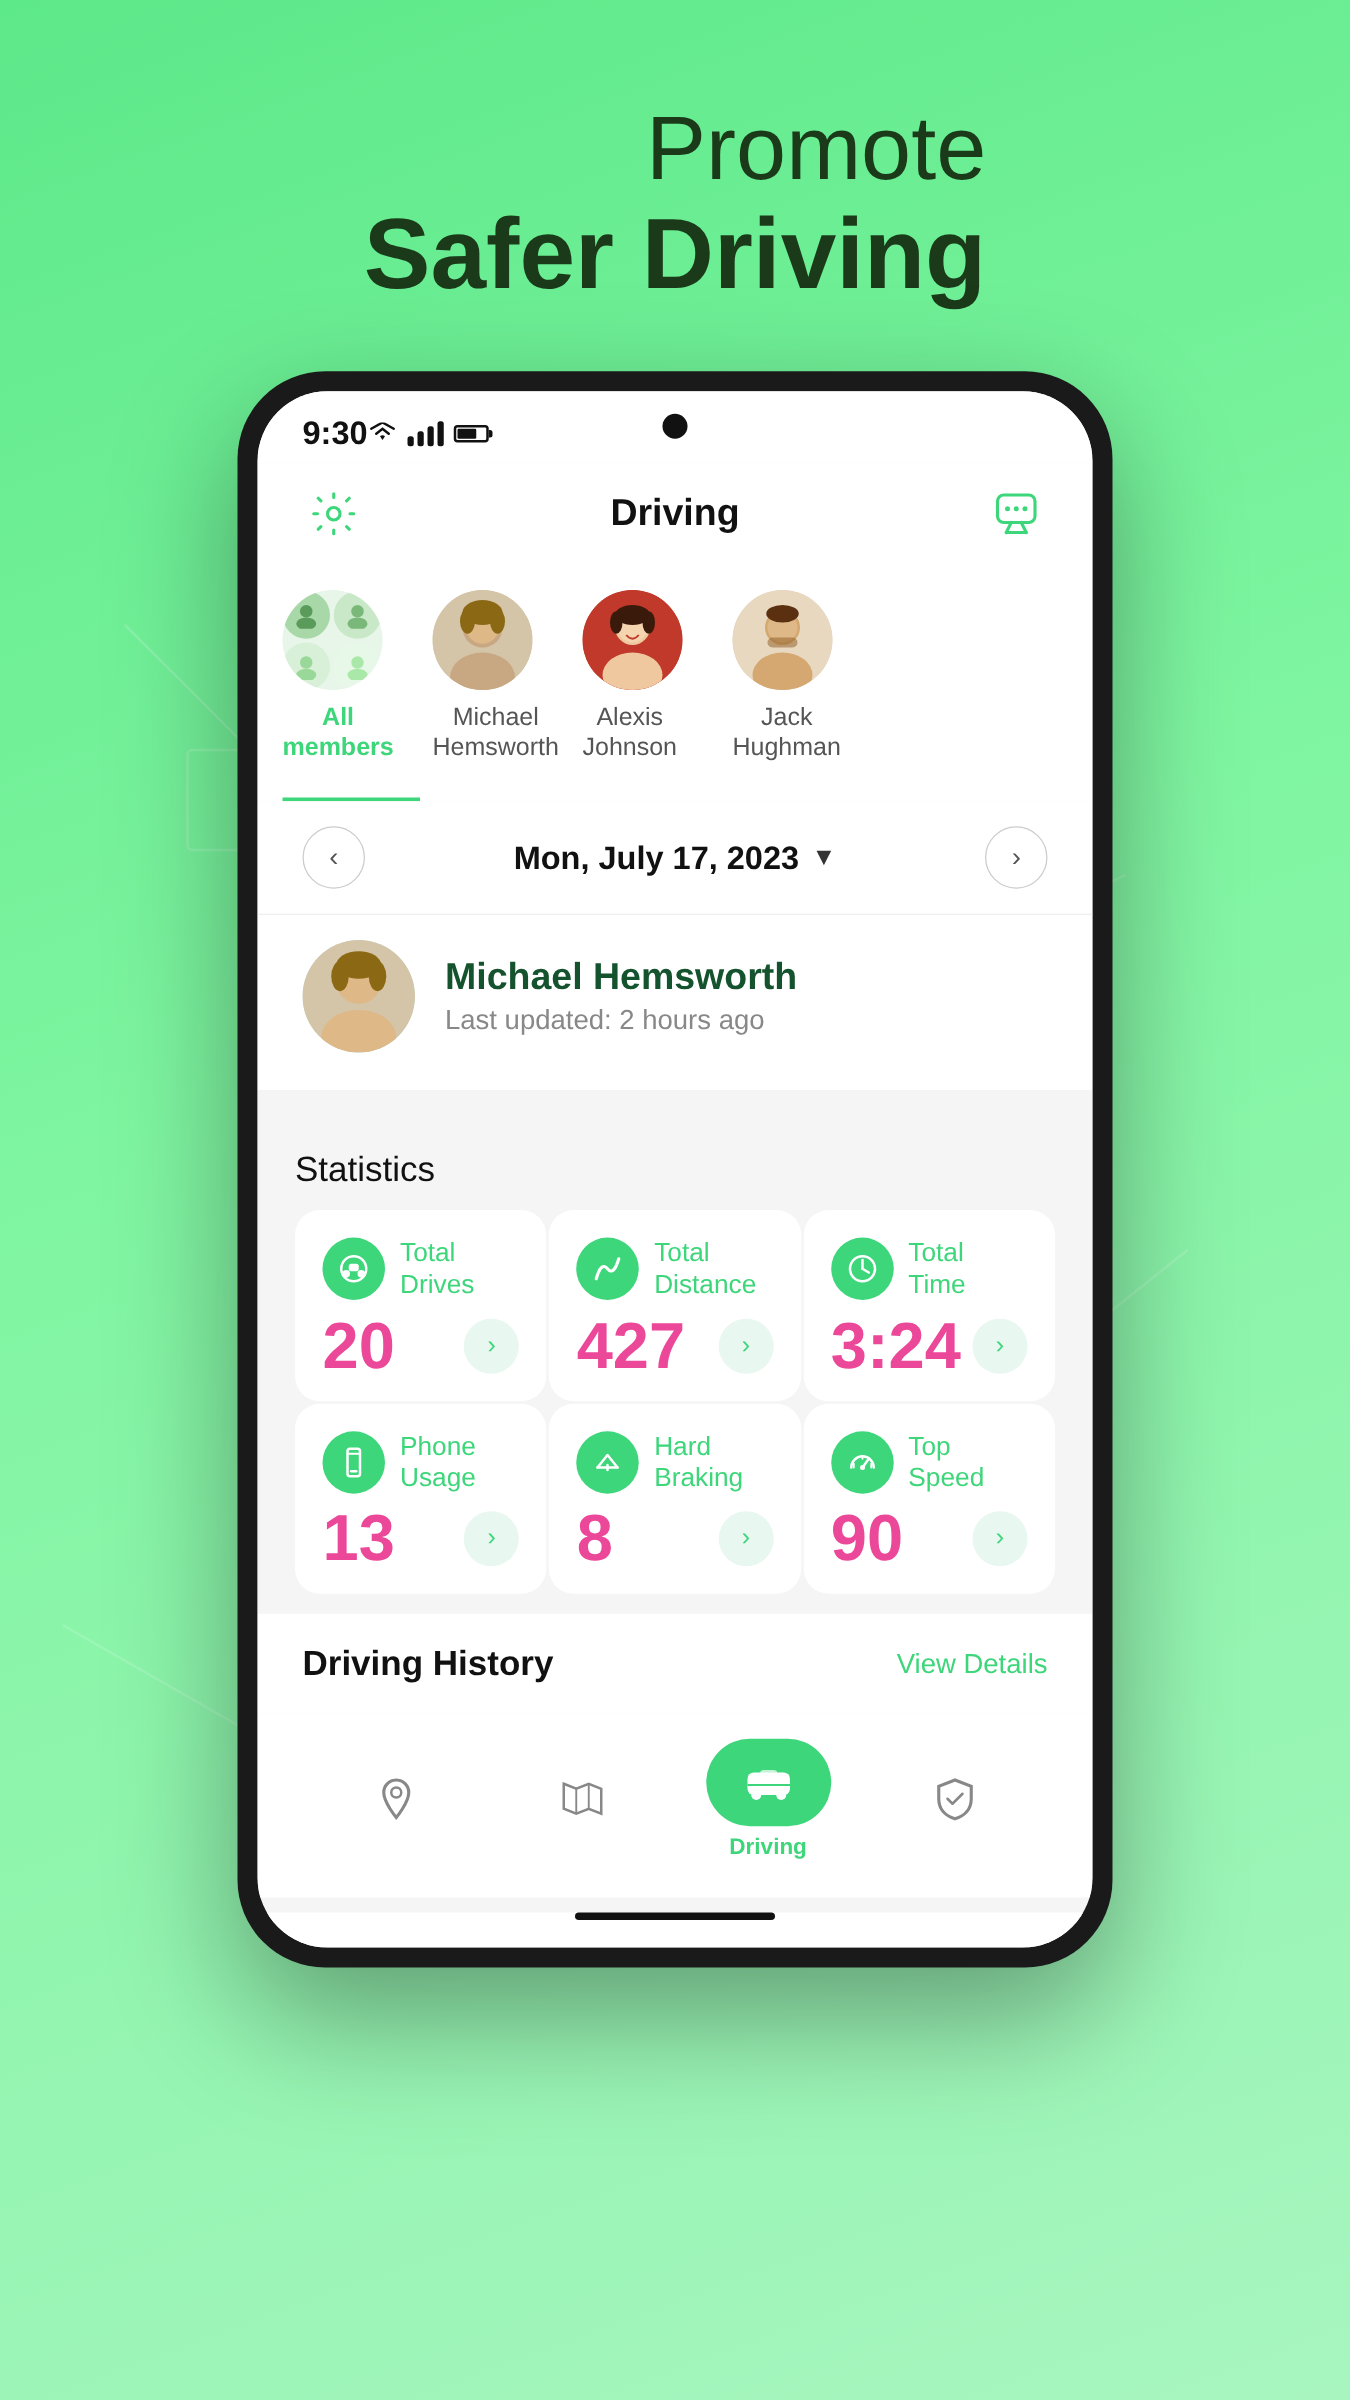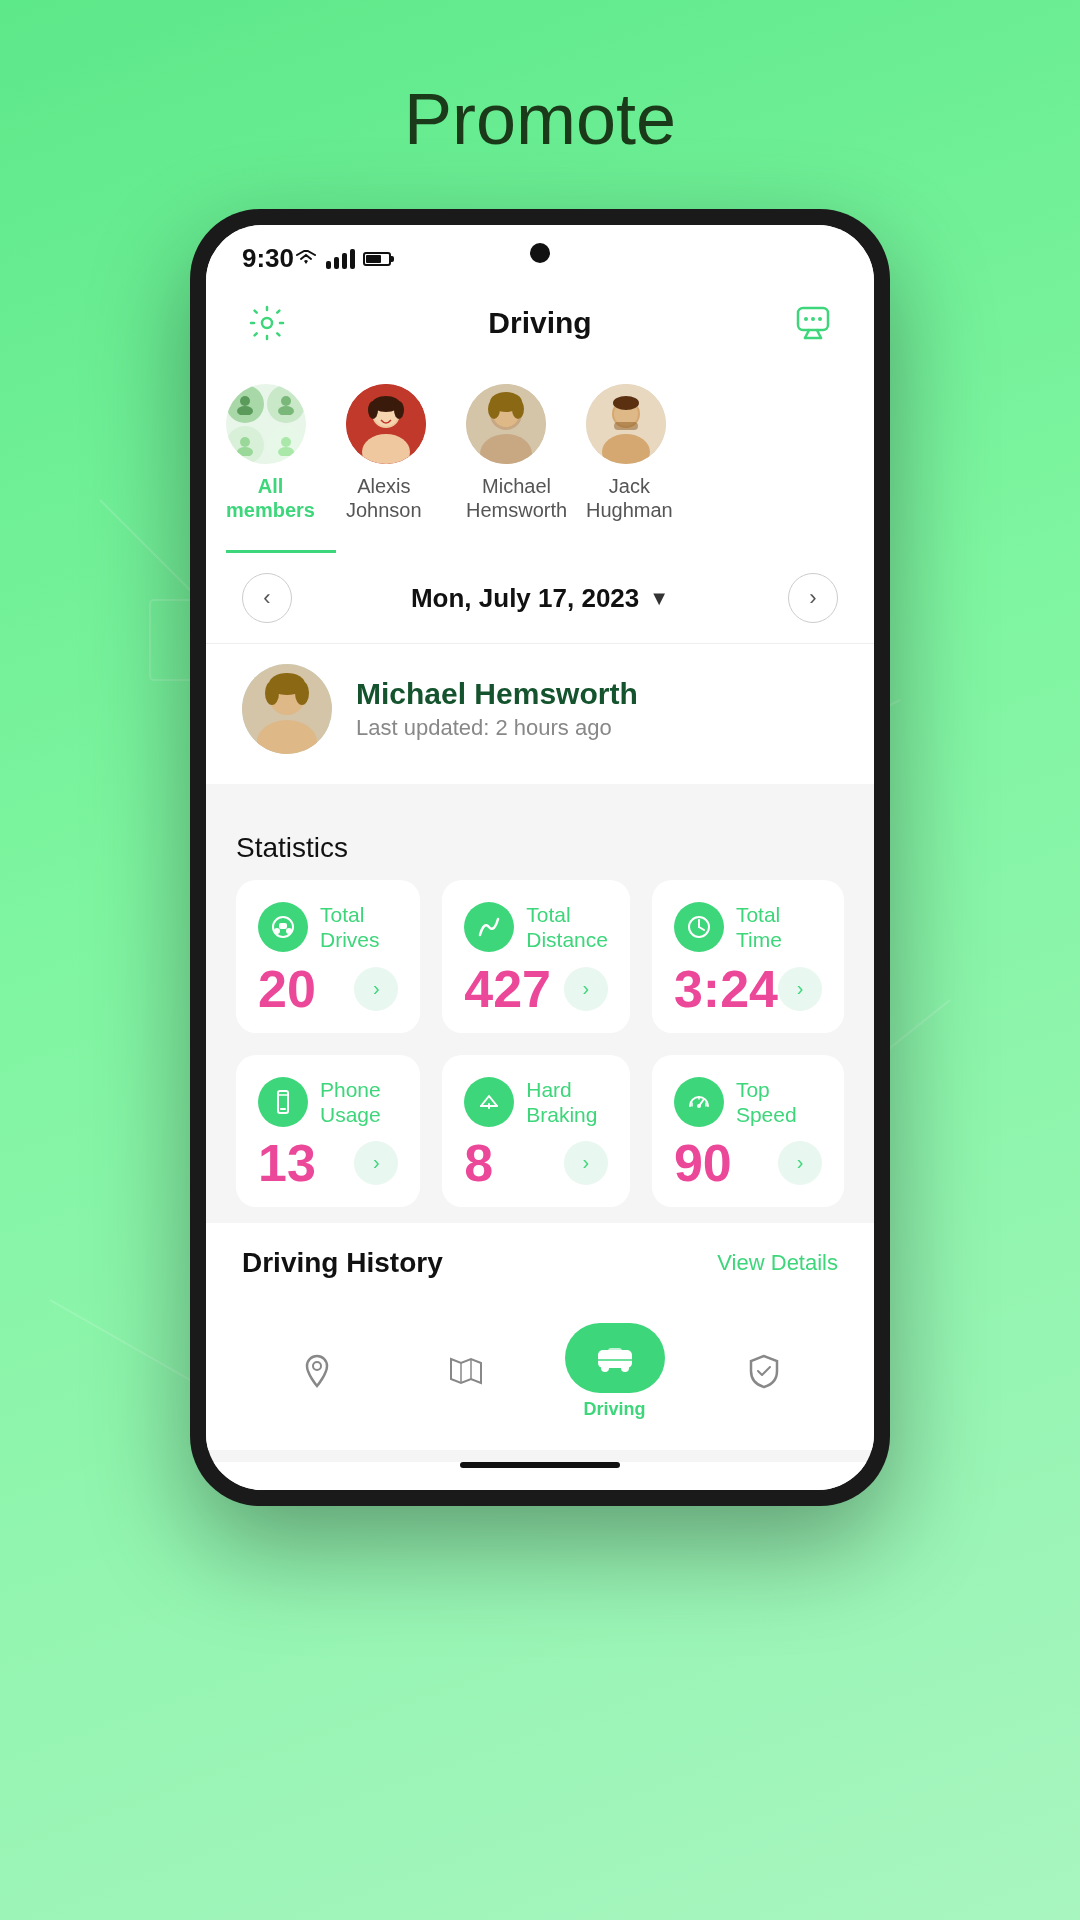--- a/index.html
+++ b/index.html
@@ -292,21 +292,21 @@
       font-weight: 400;
       color: #111;
       margin-bottom: 16px;
       margin-top: 24px;
     }
 
     
     .stat-cards {
       display: grid;
       grid-template-columns: 1fr 1fr 1fr;
-      gap: 22px;
+      gap: 2px;
     }
     .stat-card {
       background: #fff;
       border-radius: 20px;
       padding: 22px 22px 18px;
       cursor: pointer;
     }
     .stat-card-top {
       display: flex;
       align-items: flex-start;
@@ -441,20 +441,21 @@
     <rect x="600" y="500" width="100" height="70" rx="4"></rect>
     <rect x="200" y="900" width="80" height="60" rx="4"></rect>
     <rect x="750" y="800" width="90" height="65" rx="4"></rect>
     <circle cx="300" cy="700" r="30"></circle>
     <circle cx="650" cy="1050" r="25"></circle>
   </g>
 </svg>
 
 <div class="hero-title">
   <div class="line1">Promote</div>
+  <div class="line2">Safer Driving</div>
 </div>
 
 <div class="phone-wrapper">
   <div class="phone-outer">
     <div class="phone-inner">
 
       <div class="status-bar">
         <span class="status-time">9:30</span>
         <div class="status-camera"></div>
         <div class="status-icons">
@@ -525,51 +526,51 @@
               <svg width="22" height="22" viewBox="0 0 22 22">
                   <circle cx="11" cy="8" r="5" fill="#aae8aa"></circle>
                   <ellipse cx="11" cy="18" rx="8" ry="5" fill="#aae8aa"></ellipse>
                 </svg>
             </div>
           </div>
           <span class="member-name">All<br>members</span>
         </div>
 
         <div class="member-tab">
+          <div class="member-avatar" style="background:#d4c4a8;">
+            <svg width="80" height="80" viewBox="0 0 80 80" xmlns="http://www.w3.org/2000/svg">
+              <circle cx="40" cy="40" r="40" fill="#d4c4a8"></circle>
+              <circle cx="40" cy="30" r="16" fill="#c8a882"></circle>
+              <ellipse cx="40" cy="70" rx="26" ry="20" fill="#c8a882"></ellipse>
+              <circle cx="40" cy="30" r="13" fill="#deb887"></circle>
+
+              <ellipse cx="40" cy="18" rx="16" ry="10" fill="#8B6914"></ellipse>
+              <ellipse cx="28" cy="25" rx="6" ry="10" fill="#8B6914"></ellipse>
+              <ellipse cx="52" cy="25" rx="6" ry="10" fill="#8B6914"></ellipse>
+            </svg>
+          </div>
+          <span class="member-name">Michael<br>Hemsworth</span>
+        </div>
+
+        <div class="member-tab">
           <div class="member-avatar" style="background:#c0392b;">
             <svg width="80" height="80" viewBox="0 0 80 80" xmlns="http://www.w3.org/2000/svg">
               <circle cx="40" cy="40" r="40" fill="#c0392b"></circle>
               <circle cx="40" cy="30" r="14" fill="#f0c8a0"></circle>
               <ellipse cx="40" cy="68" rx="24" ry="18" fill="#f0c8a0"></ellipse>
               <circle cx="40" cy="30" r="12" fill="#f5d5b0"></circle>
 
               <ellipse cx="40" cy="20" rx="14" ry="8" fill="#3a1a0a"></ellipse>
               <ellipse cx="27" cy="26" rx="5" ry="9" fill="#3a1a0a"></ellipse>
               <ellipse cx="53" cy="26" rx="5" ry="9" fill="#3a1a0a"></ellipse>
 
               <path d="M35 36 Q40 42 45 36" stroke="#c0392b" stroke-width="1.5" fill="none"></path>
             </svg>
           </div>
           <span class="member-name">Alexis<br>Johnson</span>
-        </div>
-
-        <div class="member-tab">
-          <div class="member-avatar" style="background:#d4c4a8;">
-            <svg width="80" height="80" viewBox="0 0 80 80" xmlns="http://www.w3.org/2000/svg">
-              <circle cx="40" cy="40" r="40" fill="#d4c4a8"></circle>
-              <circle cx="40" cy="30" r="16" fill="#c8a882"></circle>
-              <ellipse cx="40" cy="70" rx="26" ry="20" fill="#c8a882"></ellipse>
-              <circle cx="40" cy="30" r="13" fill="#deb887"></circle>
-
-              <ellipse cx="40" cy="18" rx="16" ry="10" fill="#8B6914"></ellipse>
-              <ellipse cx="28" cy="25" rx="6" ry="10" fill="#8B6914"></ellipse>
-              <ellipse cx="52" cy="25" rx="6" ry="10" fill="#8B6914"></ellipse>
-            </svg>
-          </div>
-          <span class="member-name">Michael<br>Hemsworth</span>
         </div>
 
         <div class="member-tab">
           <div class="member-avatar" style="background:#e0d0b8;">
             <svg width="80" height="80" viewBox="0 0 80 80" xmlns="http://www.w3.org/2000/svg">
               <circle cx="40" cy="40" r="40" fill="#e8d8c0"></circle>
               <circle cx="40" cy="30" r="14" fill="#d4a870"></circle>
               <ellipse cx="40" cy="68" rx="24" ry="18" fill="#d4a870"></ellipse>
               <circle cx="40" cy="30" r="12" fill="#deb887"></circle>
 

